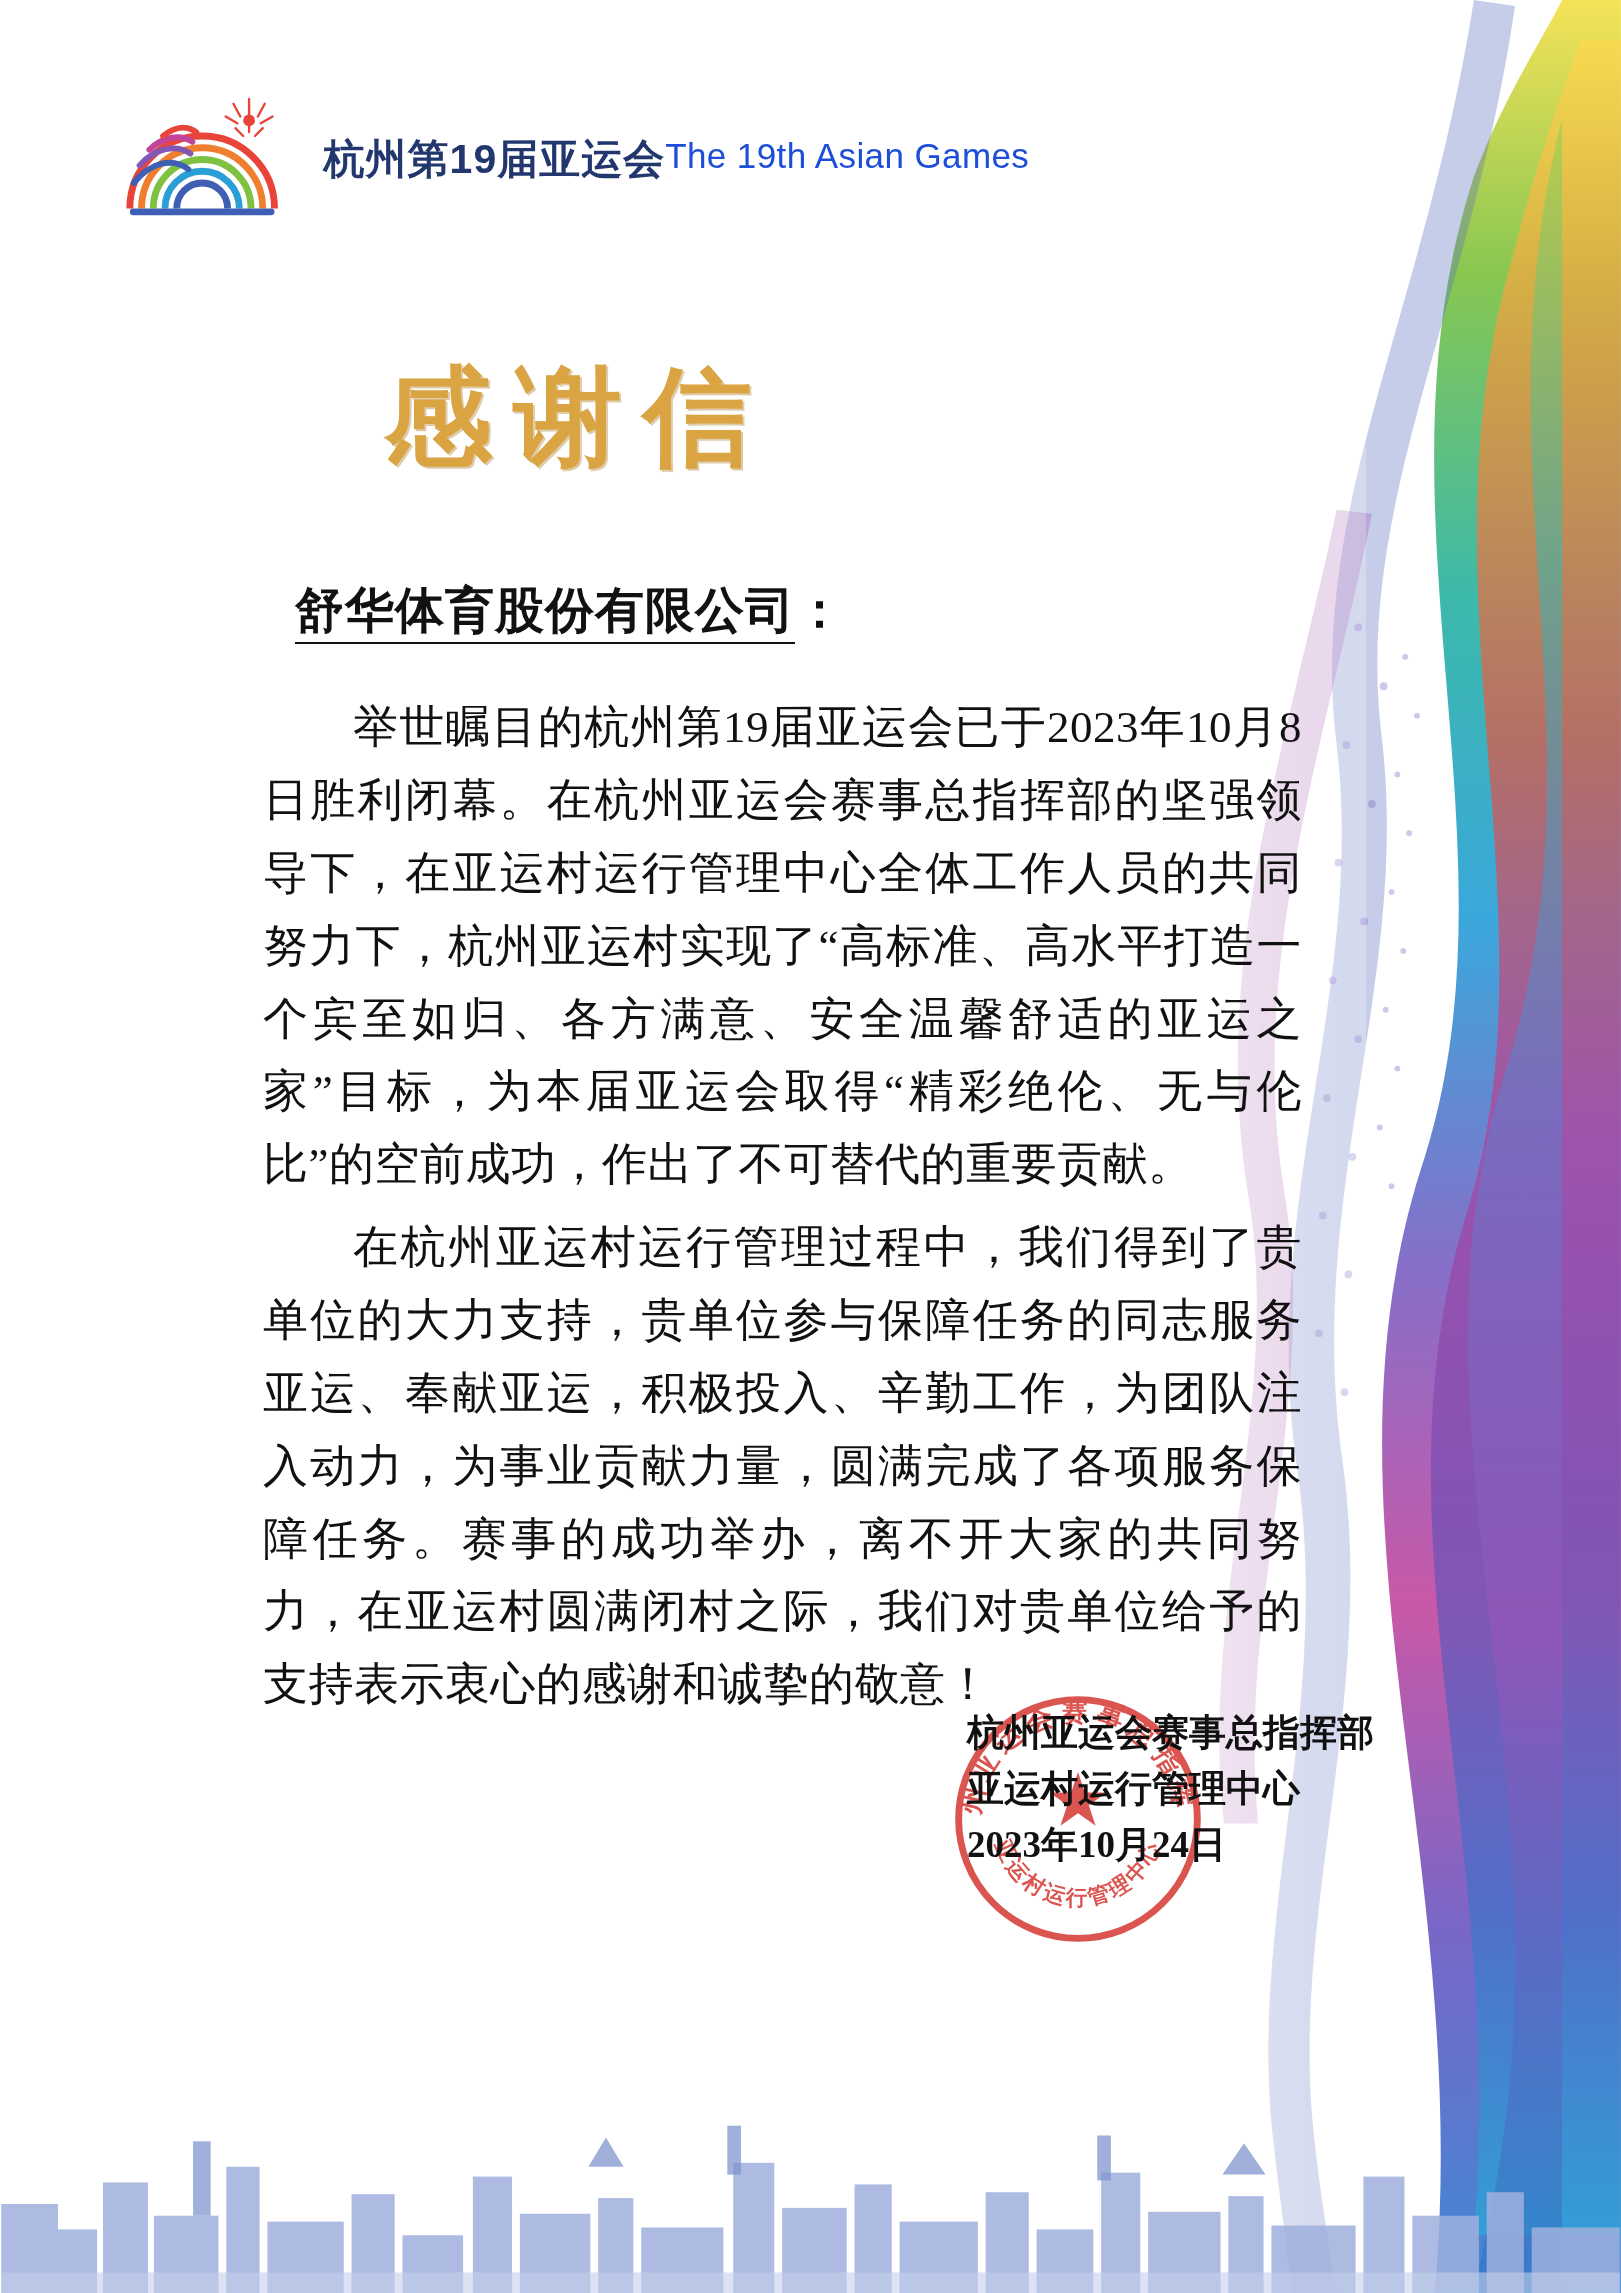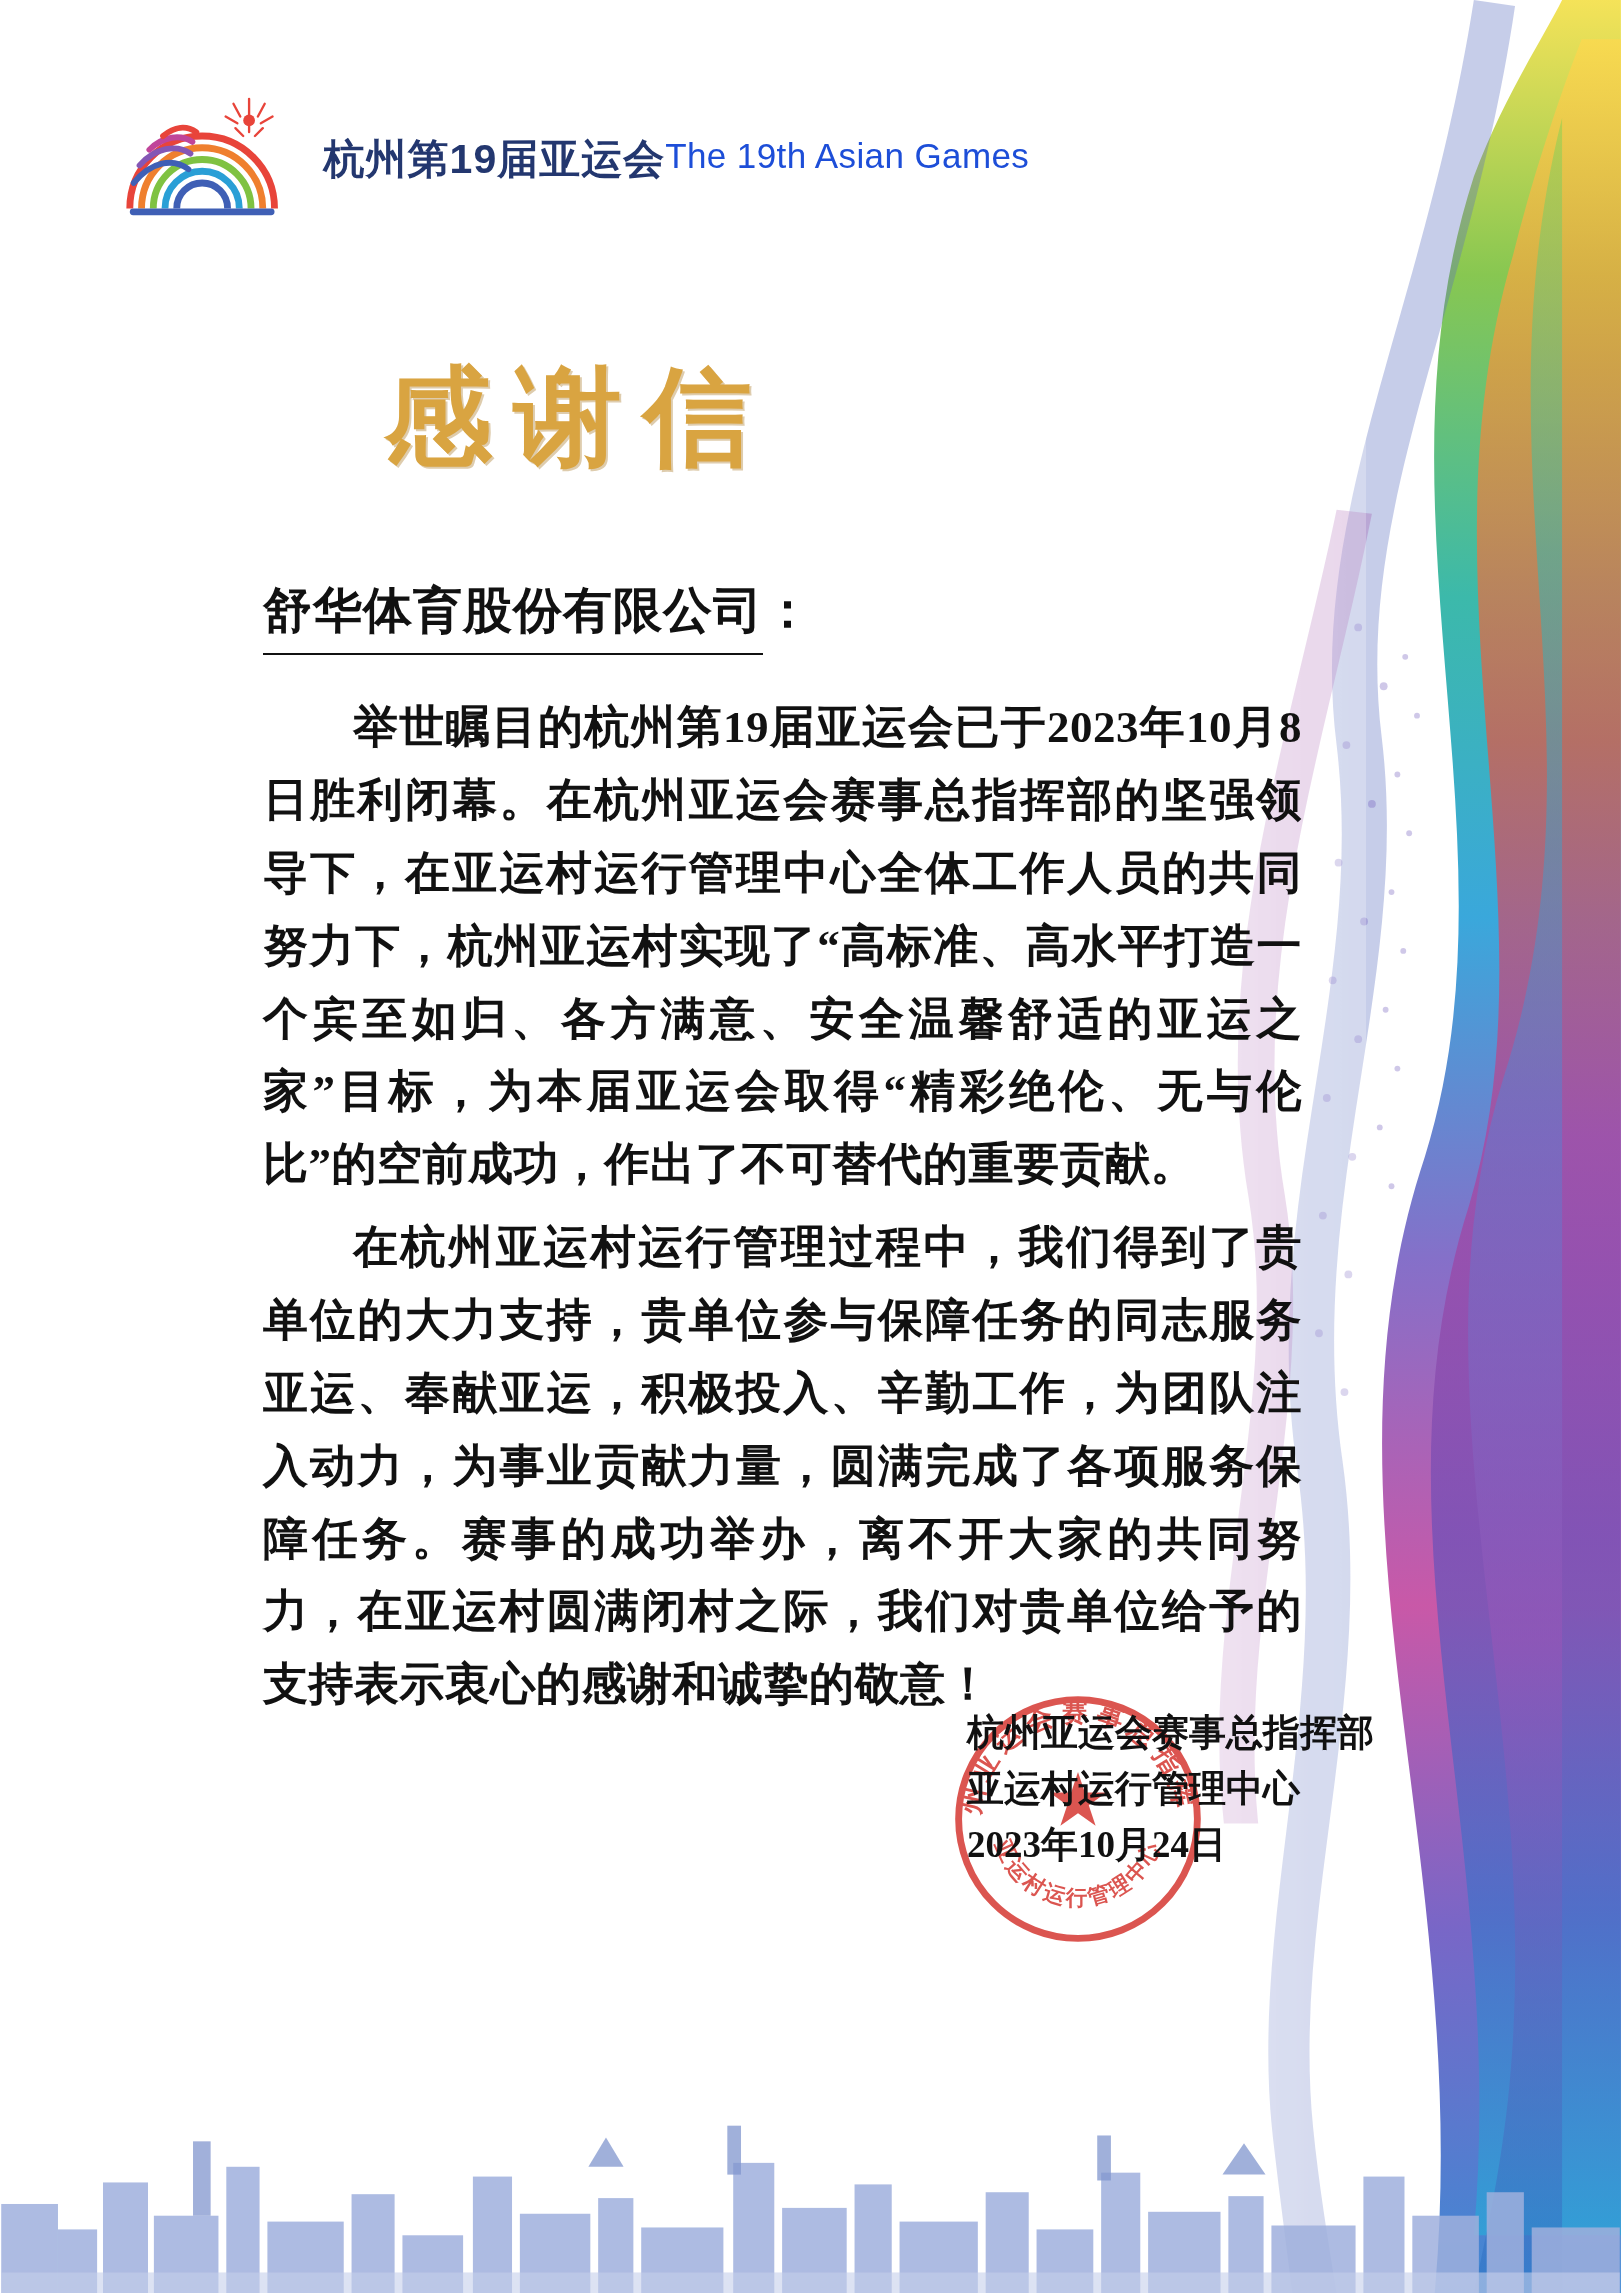--- a/index.html
+++ b/index.html
@@ -90,25 +90,26 @@
   }
   .salutation {
     font-size: 49px;
     font-weight: 700;
     color: #111111;
     letter-spacing: 1px;
     margin-bottom: 47px;
   }
   .salutation .underlined {
     border-bottom: 2.9px solid #111111;
-    padding-bottom: 15px;
+    padding-bottom: 4px;
+    margin-left: 32px;
   }
   .para {
     font-size: 45px;
-    font-weight: 700;
+    font-weight: 400;
     color: #111111;
     line-height: 1.62;
     text-align: justify;
     text-justify: inter-ideograph;
     text-indent: 90px;
     margin: 0 0 9.8px 0;
     letter-spacing: 0.5px;
   }
 
   

